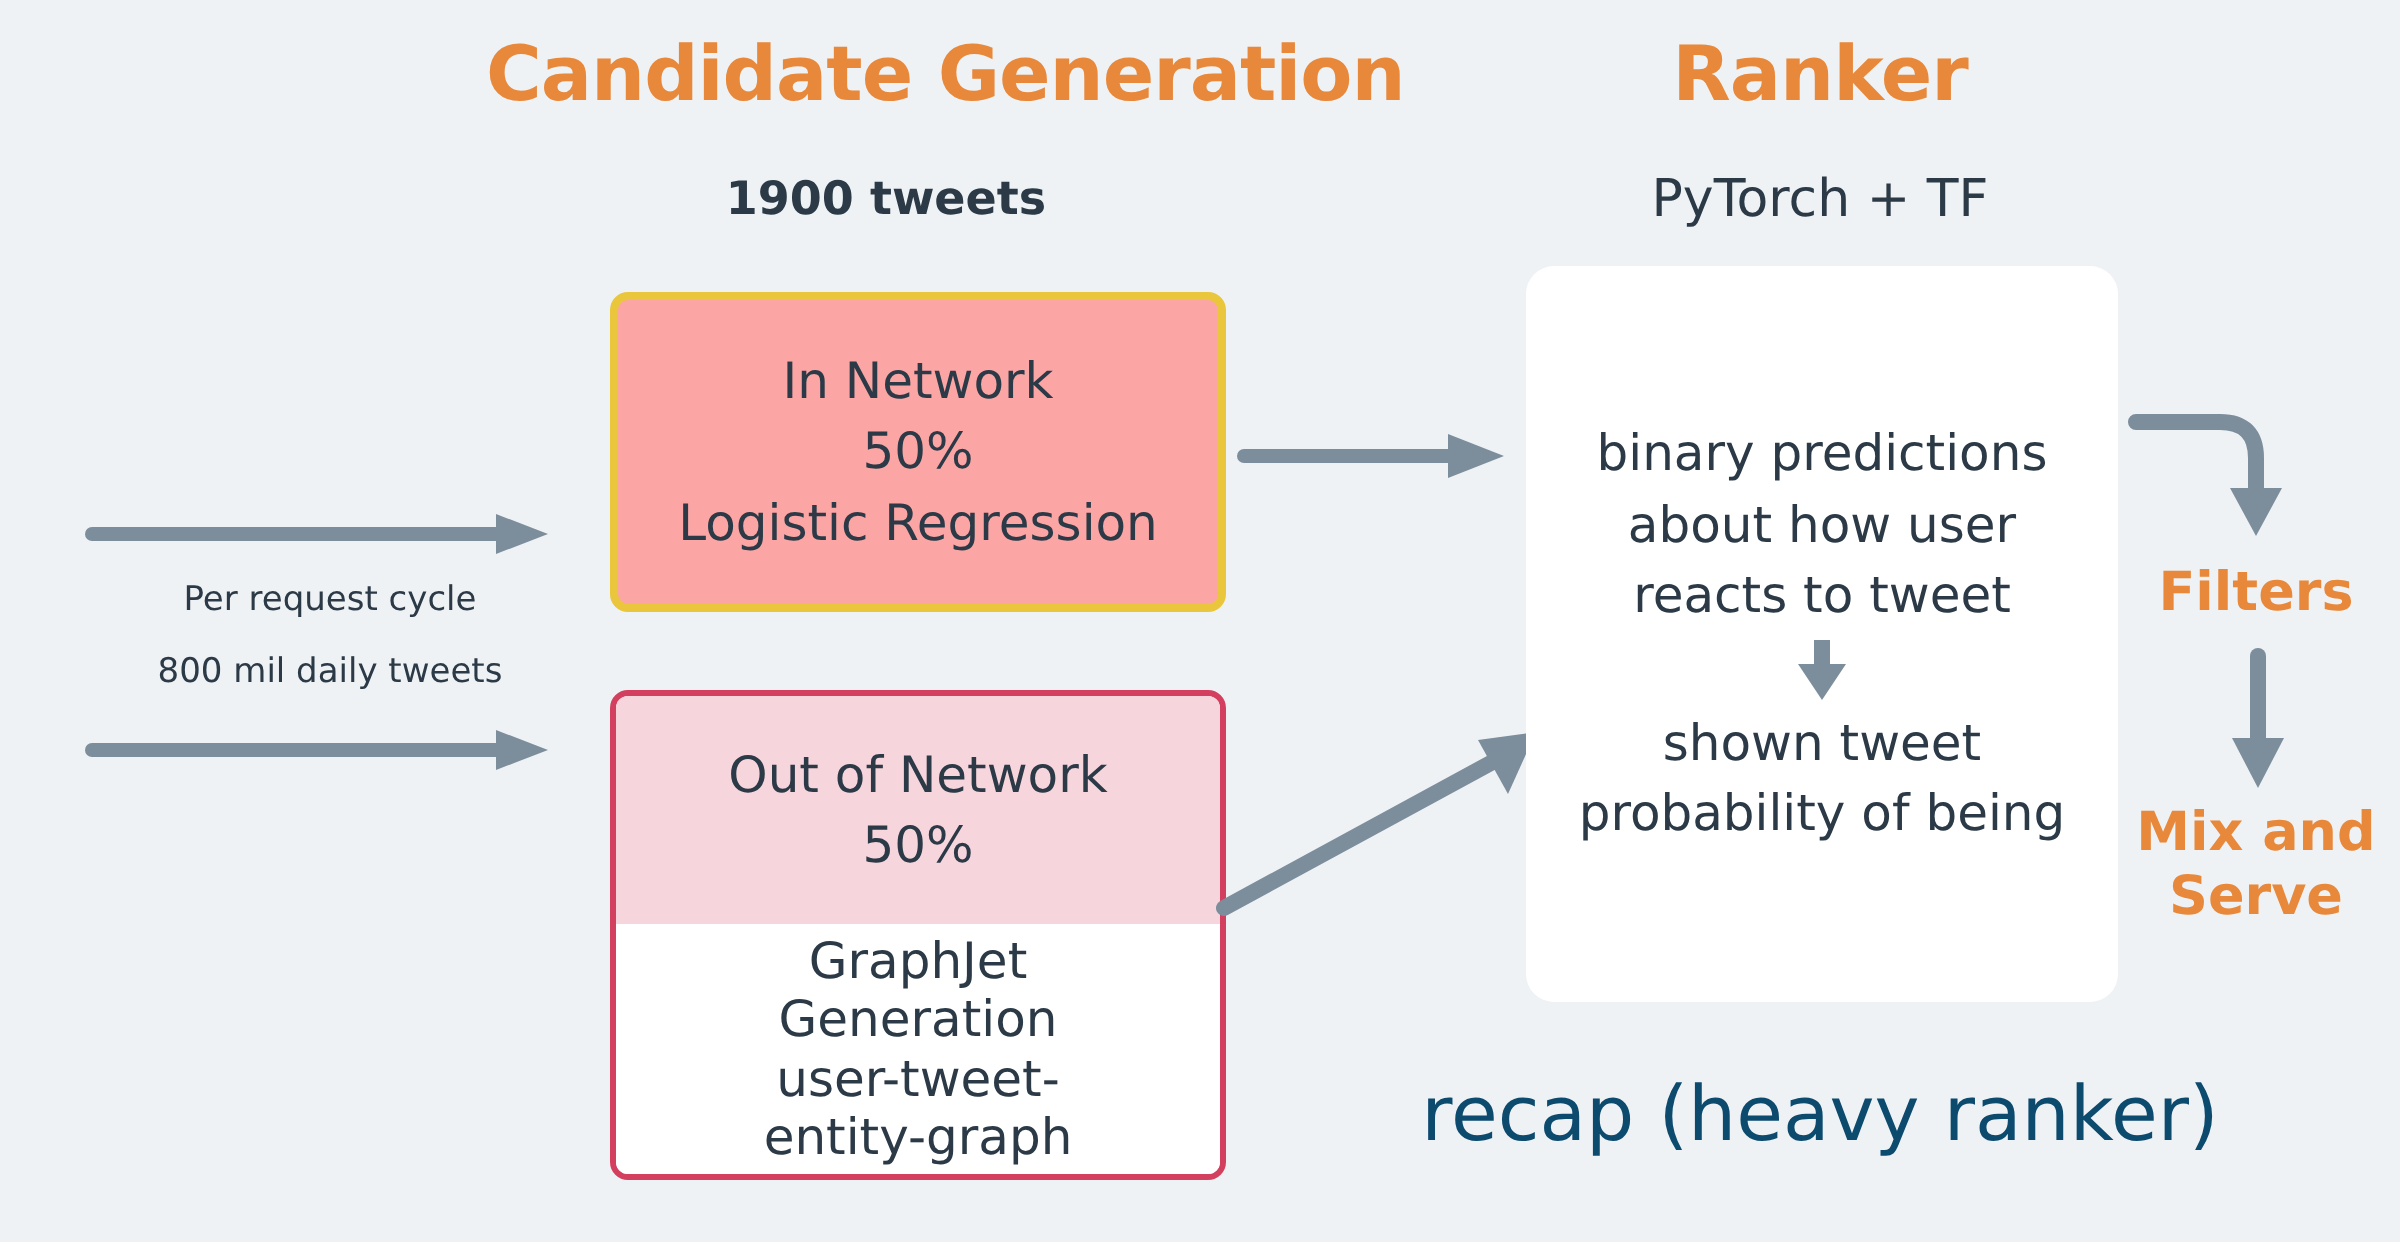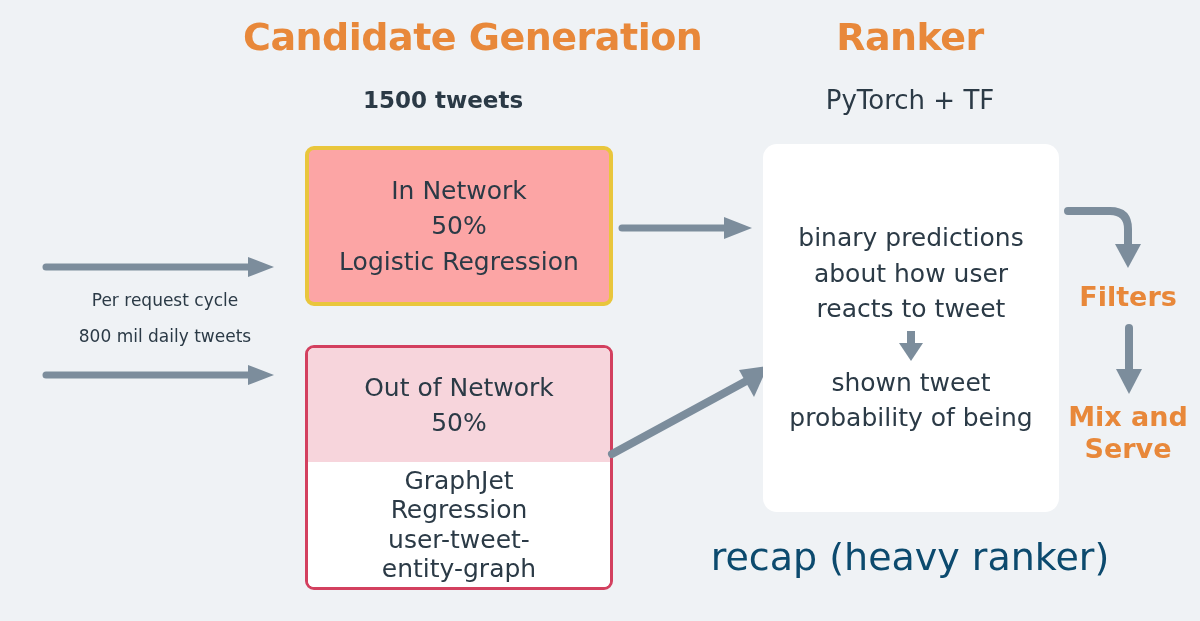--- a/index.html
+++ b/index.html
@@ -144,21 +144,21 @@
 
   svg { display: block; overflow: visible; }
 </style>
 </head>
 <body>
 
 <div id="stage">
 
   <div class="abs section-title" style="left:243px; top:18px; width:400px;">Candidate Generation</div>
 
-  <div class="abs section-sub sub-bold" style="left:243px; top:88px; width:400px;">1500 tweets</div>
+  <div class="abs section-sub sub-bold" style="left:243px; top:88px; width:400px;">1900 tweets</div>
 
   <div class="abs section-title" style="left:760px; top:18px; width:300px;">Ranker</div>
 
   <div class="abs section-sub sub-reg" style="left:760px; top:86px; width:300px;">PyTorch + TF</div>
 
   <svg class="abs" style="left:44px; top:255px;" width="240" height="24">
     <line x1="2" y1="12" x2="208" y2="12" stroke="#7c8d9c" stroke-width="7" stroke-linecap="round"></line>
     <polygon points="204,2 230,12 204,22" fill="#7c8d9c"></polygon>
   </svg>
 
@@ -181,32 +181,32 @@
     <polygon points="104,2 132,13 104,24" fill="#7c8d9c"></polygon>
   </svg>
 
   <div class="abs box-pink-outer" style="left:305px; top:345px; width:308px; height:245px;">
     <div class="pink-top" style="height:114px;">
       <div class="box-line">Out of Network</div>
       <div class="box-line">50%</div>
     </div>
     <div class="pink-bottom">
       <div class="box-line tight">GraphJet</div>
-      <div class="box-line tight">Regression</div>
+      <div class="box-line tight">Generation</div>
       <div class="box-line tight">user-tweet-</div>
       <div class="box-line tight">entity-graph</div>
     </div>
   </div>
 
   <svg class="abs" style="left:608px; top:360px;" width="170" height="100">
     <line x1="4" y1="94" x2="142" y2="19" stroke="#7c8d9c" stroke-width="8" stroke-linecap="round"></line>
     <polygon points="160,6 131,10 146,37" fill="#7c8d9c"></polygon>
   </svg>
 
-  <div class="abs ranker-card" style="left:763px; top:144px; width:296px; height:368px;">
+  <div class="abs ranker-card" style="left:763px; top:133px; width:296px; height:368px;">
     <div class="ranker-line">binary predictions</div>
     <div class="ranker-line">about how user</div>
     <div class="ranker-line">reacts to tweet</div>
     <span class="ranker-arrow-glyph">
       <svg width="30" height="36" viewBox="0 0 30 36">
         <line x1="15" y1="3" x2="15" y2="18" stroke="#7c8d9c" stroke-width="8" stroke-linecap="butt"></line>
         <polygon points="3,15 27,15 15,33" fill="#7c8d9c"></polygon>
       </svg>
     </span>
     <div class="ranker-line">shown tweet</div>

